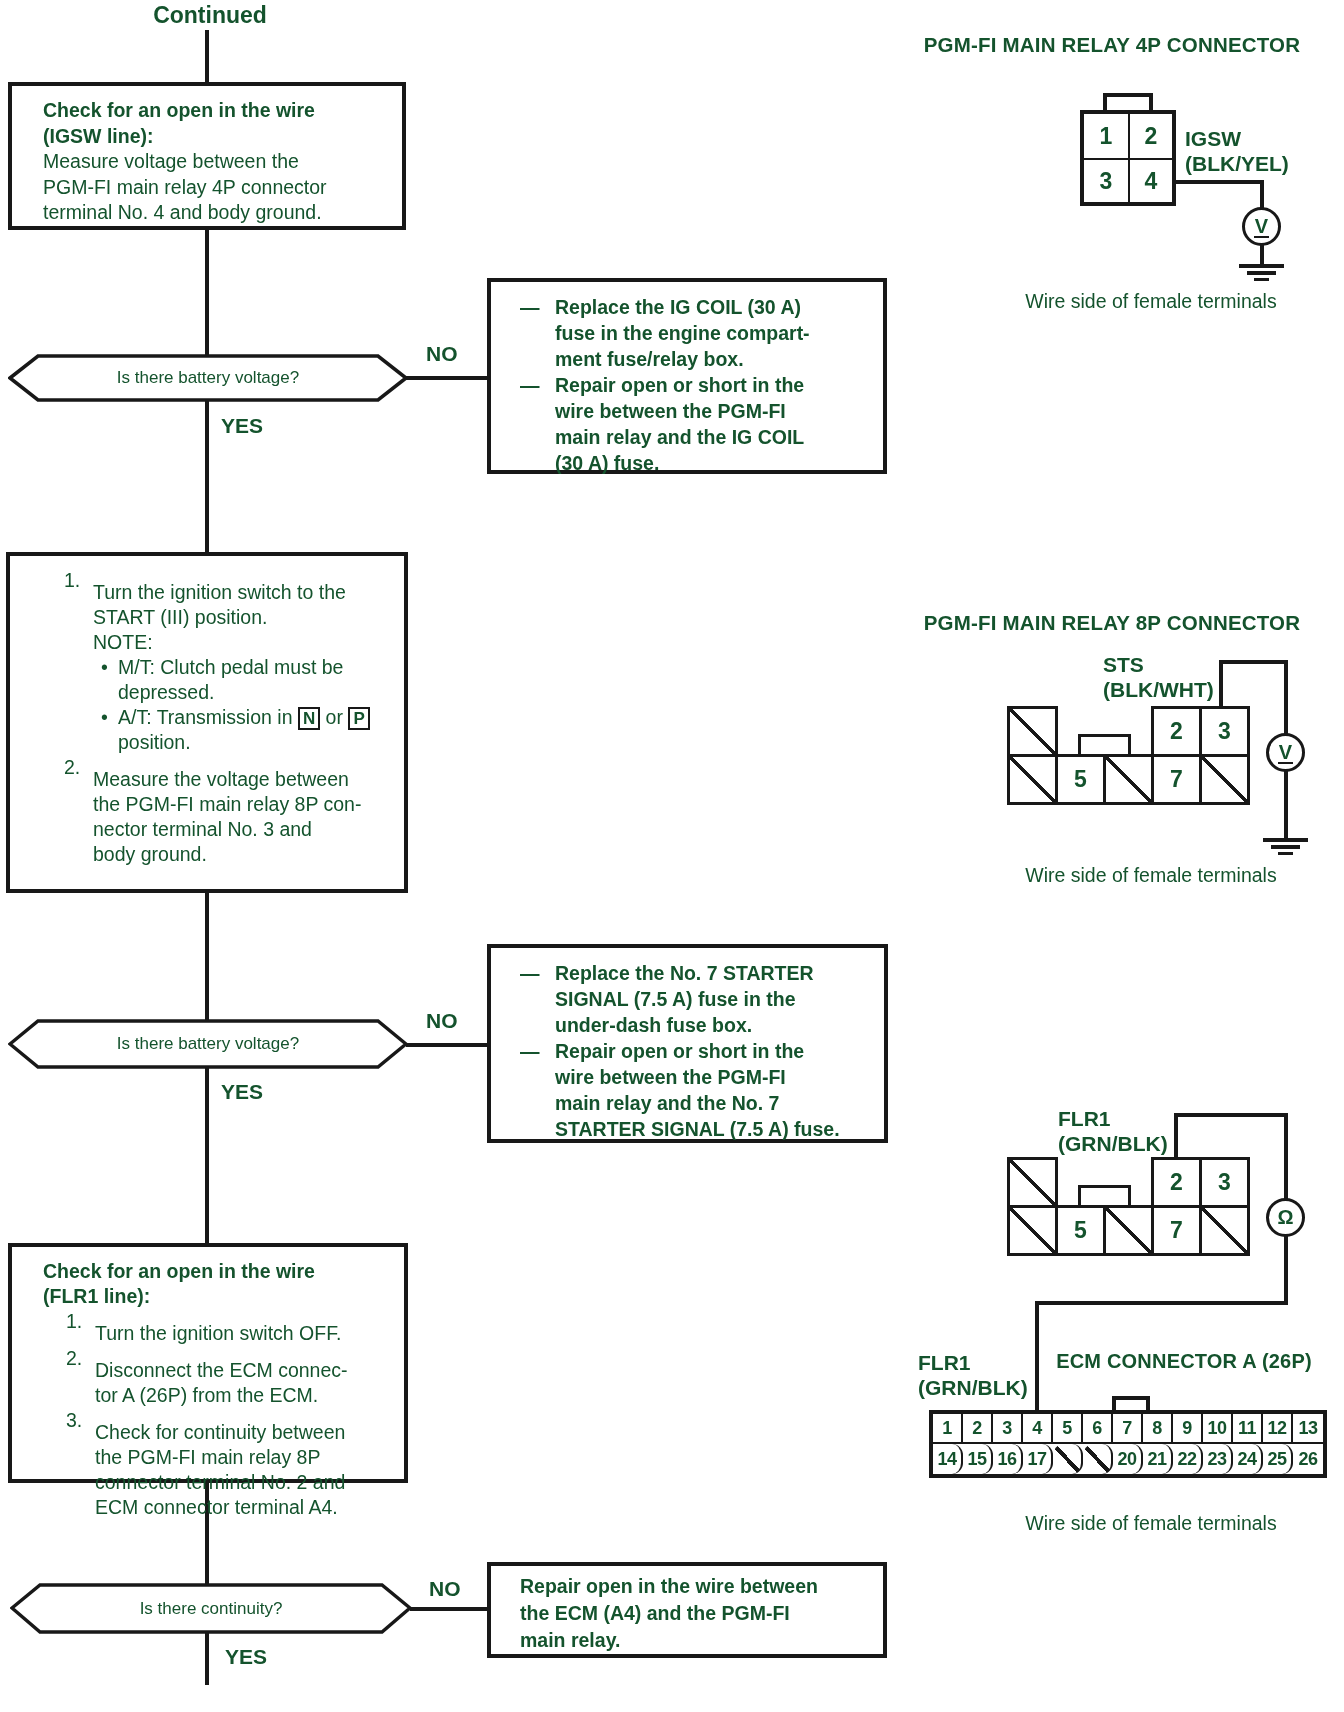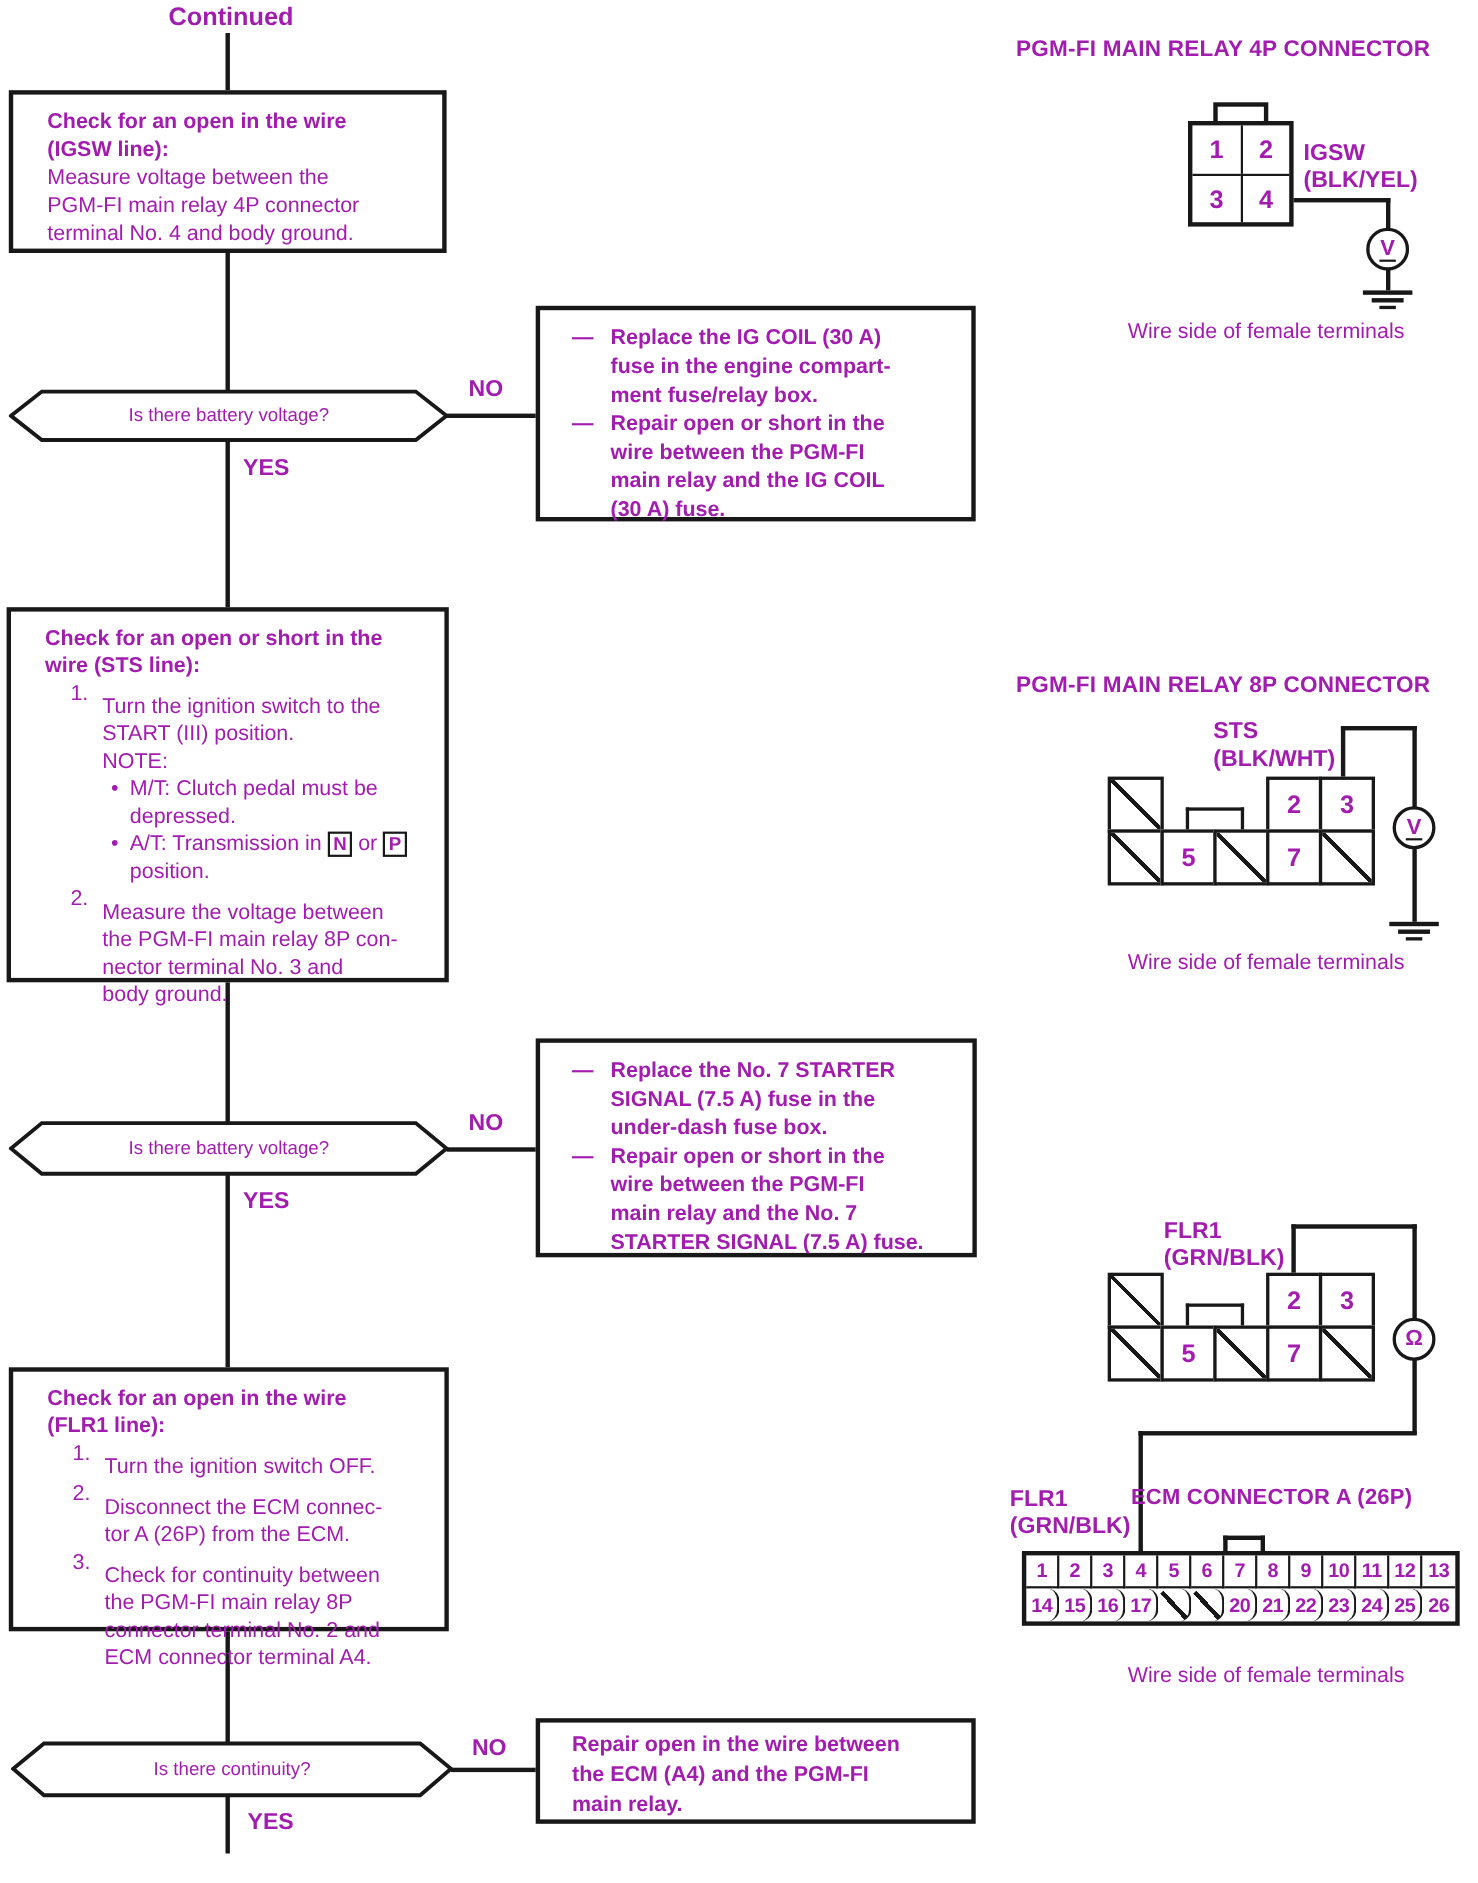--- a/index.html
+++ b/index.html
@@ -1,17 +1,17 @@
 <!DOCTYPE html>
 <html><head>
 <meta charset="utf-8">
 <style>
   html,body{margin:0;padding:0;background:#fff;}
   .page{position:relative;width:1344px;height:1712px;background:#ffffff;
-        font-family:"Liberation Sans",sans-serif;color:#a21caf;overflow:hidden;}
+        font-family:"Liberation Sans",sans-serif;color:#14532d;overflow:hidden;}
   .abs{position:absolute;}
   .line{position:absolute;background:#181818;}
   .b{font-weight:700;}
   .lines{white-space:pre-line;}
 
   
   .fbox{position:absolute;border:4px solid #181818;background:#fff;box-sizing:border-box;
         padding:12px 14px 6px 31px;font-size:19.5px;line-height:25.5px;}
   .fbox .lines{text-align:left;}
   .li{display:flex;margin-left:23px;}
@@ -107,22 +107,20 @@
     <div class="di">
       <span class="dash">—</span>
       <div class="lines">Repair open or short in the
 wire between the PGM-FI
 main relay and the IG COIL
 (30 A) fuse.</div>
     </div>
   </div>
 
   <div class="fbox" style="left:6px;top:552px;width:402px;height:341px;line-height:25px;">
-    <div class="lines b">Check for an open or short in the
-wire (STS line):</div>
     <div class="li">
       <span class="num">1.</span>
       <div class="li-body">
         <div class="lines">Turn the ignition switch to the
 START (III) position.
 NOTE:</div>
         <div class="bul">
           <span class="bm">•</span>
           <div class="lines">M/T: Clutch pedal must be
 depressed.</div>
@@ -295,21 +293,21 @@
     <div class="c8" style="left:48px;top:48px;">5</div>
     <div class="c8 hatch" style="left:96px;top:48px;"></div>
     <div class="c8" style="left:144px;top:48px;">7</div>
     <div class="c8 hatch" style="left:192px;top:48px;"></div>
   </div>
 
   <div class="abs sig-label" style="left:918px;top:1350px;">
     <div>FLR1</div>
     <div>(GRN/BLK)</div>
   </div>
-  <div class="abs conn-title" style="left:1001px;top:1350px;width:310px;font-size:20px;">ECM CONNECTOR A (26P)</div>
+  <div class="abs conn-title" style="left:1029px;top:1350px;width:310px;font-size:20px;">ECM CONNECTOR A (26P)</div>
 
   <div class="tab4" style="left:1112px;top:1396px;width:38px;height:18px;border-bottom:none;"></div>
 
   <div class="ecm-box" style="left:929px;top:1410px;width:398px;height:68px;">
     <div class="ec">1</div>
     <div class="ec">2</div>
     <div class="ec">3</div>
     <div class="ec">4</div>
     <div class="ec">5</div>
     <div class="ec">6</div>

